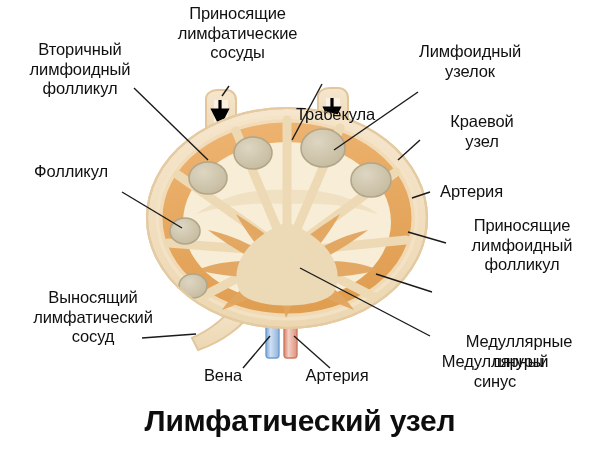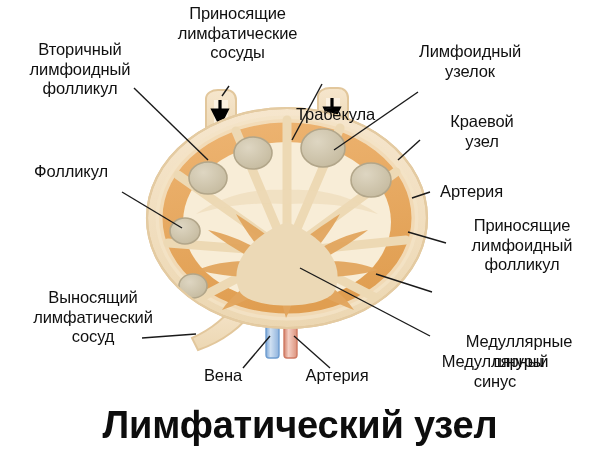--- a/index.html
+++ b/index.html
@@ -25,21 +25,21 @@
   }
   .label.c  { text-align: center; }
   .label.r  { text-align: center; }
   .label.l  { text-align: left; }
   #title {
     position: absolute;
     left: 0;
     right: 0;
     top: 404px;
     text-align: center;
-    font-size: 38px;
+    font-size: 30px;
     font-weight: bold;
     color: #0d0d0d;
     letter-spacing: -0.2px;
   }
   svg.art {
     position: absolute;
     left: 0;
     top: 0;
     width: 600px;
     height: 456px;

